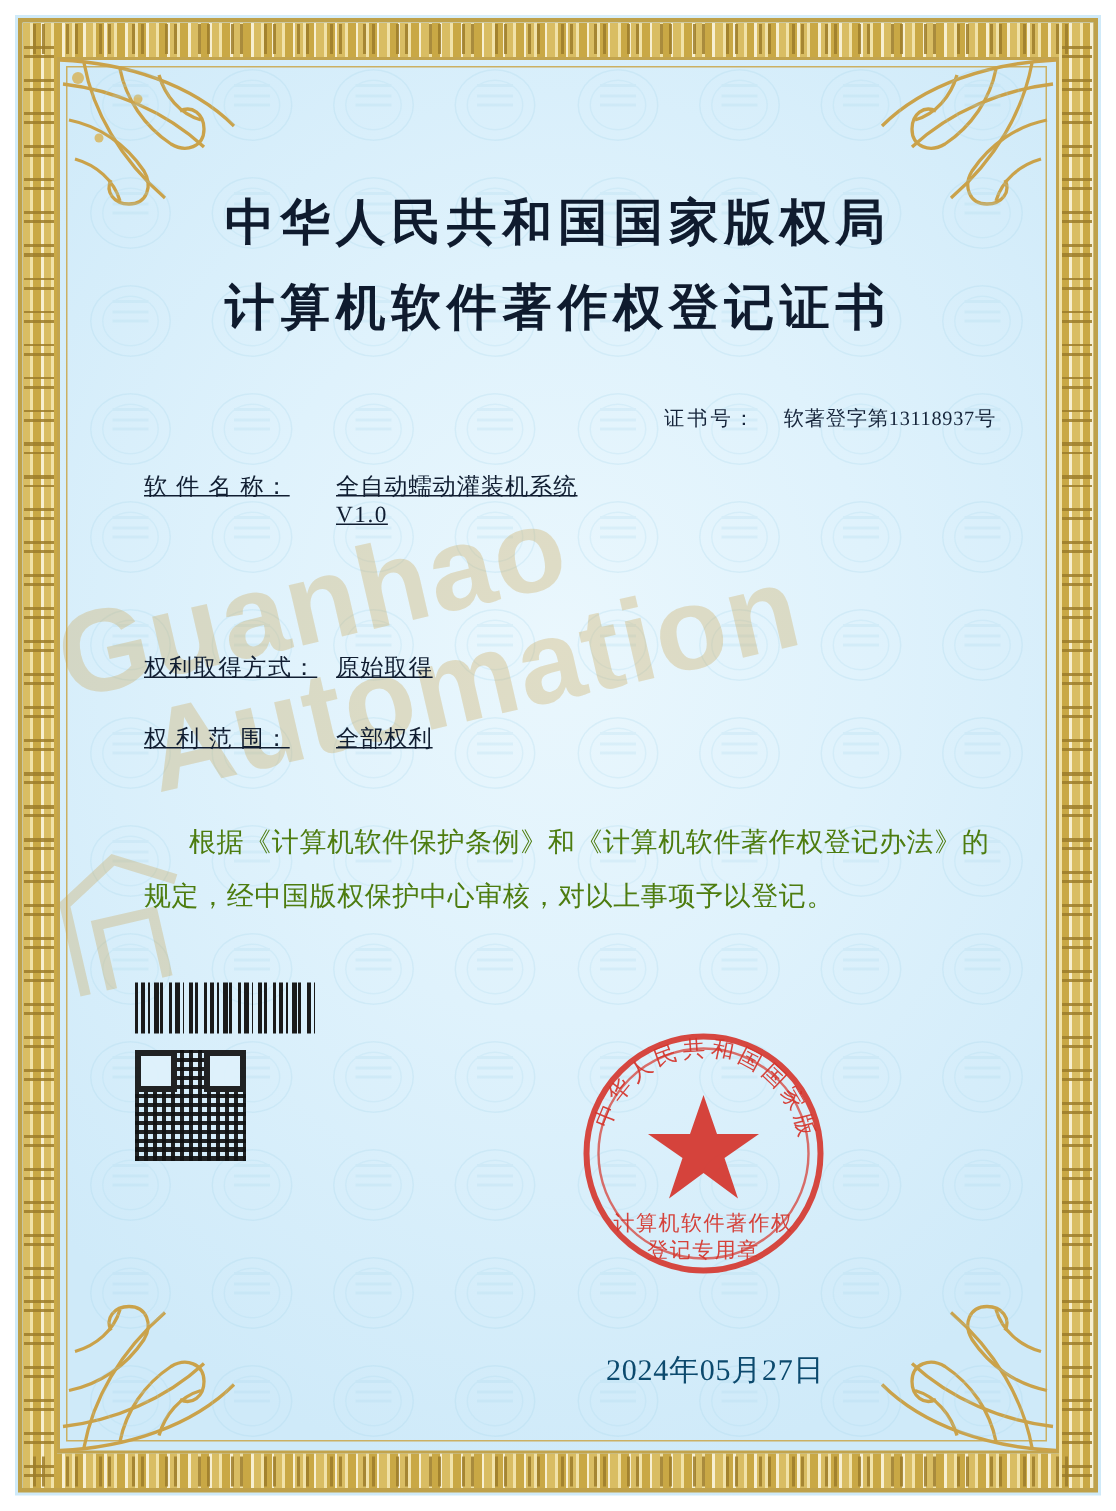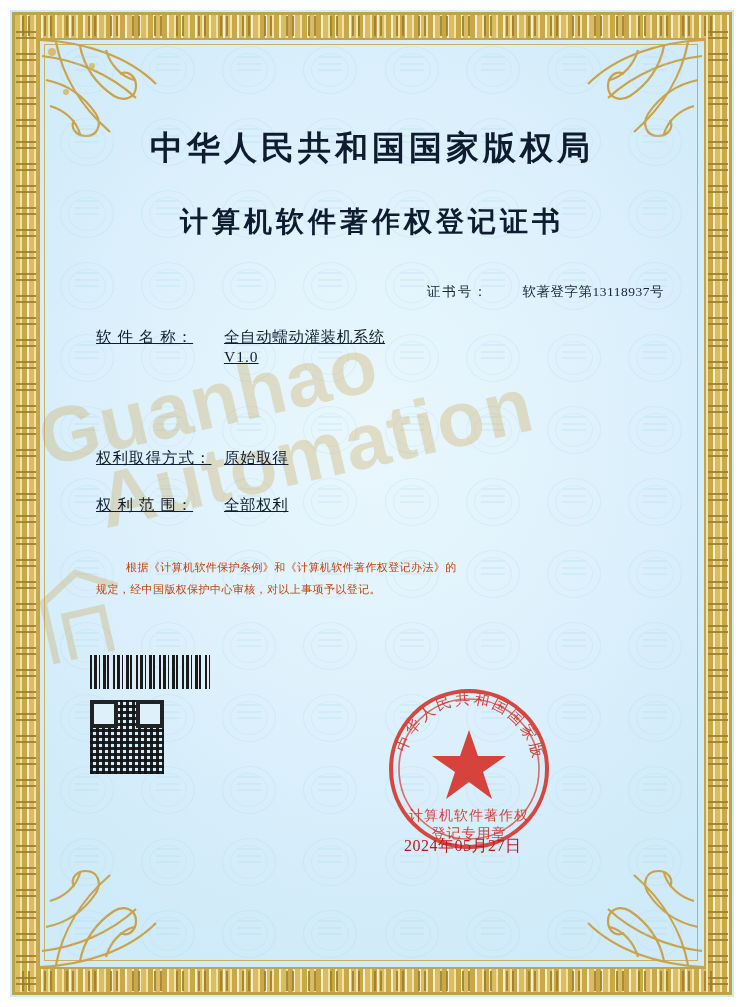--- a/index.html
+++ b/index.html
@@ -177,34 +177,34 @@
     color: #0f1b2e;
     font-family: "Liberation Serif", serif;
     font-weight: bold;
     letter-spacing: 4px;
   }
   .title-1 {
     font-size: 33px;
     margin-top: 68px;
   }
   .title-2 {
-    font-size: 28px;
-    margin-top: 32px;
+    font-size: 33px;
+    margin-top: 12px;
   }
 
   .certno {
     margin-top: 42px;
     text-align: right;
     padding-right: 20px;
     font-size: 13.5px;
     color: #15243a;
     letter-spacing: .5px;
   }
   .certno .lbl { letter-spacing: 2px; text-align: right; }
-  .certno .val { margin-left: 30px; }
+  .certno .val { margin-left: 14px; }
 
   .fields { margin-top: 26px; padding-left: 36px; }
   .field {
     display: flex;
     align-items: flex-start;
     margin-bottom: 26px;
     font-size: 15.5px;
     color: #101d31;
     text-decoration: underline;
   }
@@ -215,23 +215,23 @@
   }
   .field .k.spaced { letter-spacing: 6px; }
   .field .v { letter-spacing: .6px; }
   .field .v .sub { display:block; font-family:"Liberation Serif", serif; letter-spacing: 1px;}
 
   .gap-big { height: 56px; }
 
   .statement {
     margin-top: 40px;
     padding: 0 14px 0 36px;
-    font-size: 11px;
+    font-size: 18px;
     line-height: 2.0;
-    color: #c2410c;
+    color: #4d7c0f;
     letter-spacing: .4px;
   }
   .statement .indent { display:block; text-indent: 30px; }
 
   
   .barcode {
     position: absolute;
     left: 90px; top: 655px;
     width: 120px; height: 34px;
     background:
@@ -264,23 +264,23 @@
   .qr::after  { right: 0; top: 0; }
 
   
   .seal {
     position: absolute;
     left: 380px; top: 680px;
     width: 178px; height: 178px;
   }
   .date {
     position: absolute;
-    left: 404px; top: 836px;
-    font-size: 16px;
-    color: #b91c1c;
+    left: 404px; top: 900px;
+    font-size: 20px;
+    color: #0c4a6e;
     letter-spacing: .5px;
   }
 </style>
 </head>
 <body>
 
 <div class="page">
 
   <div class="paper"></div>
 

